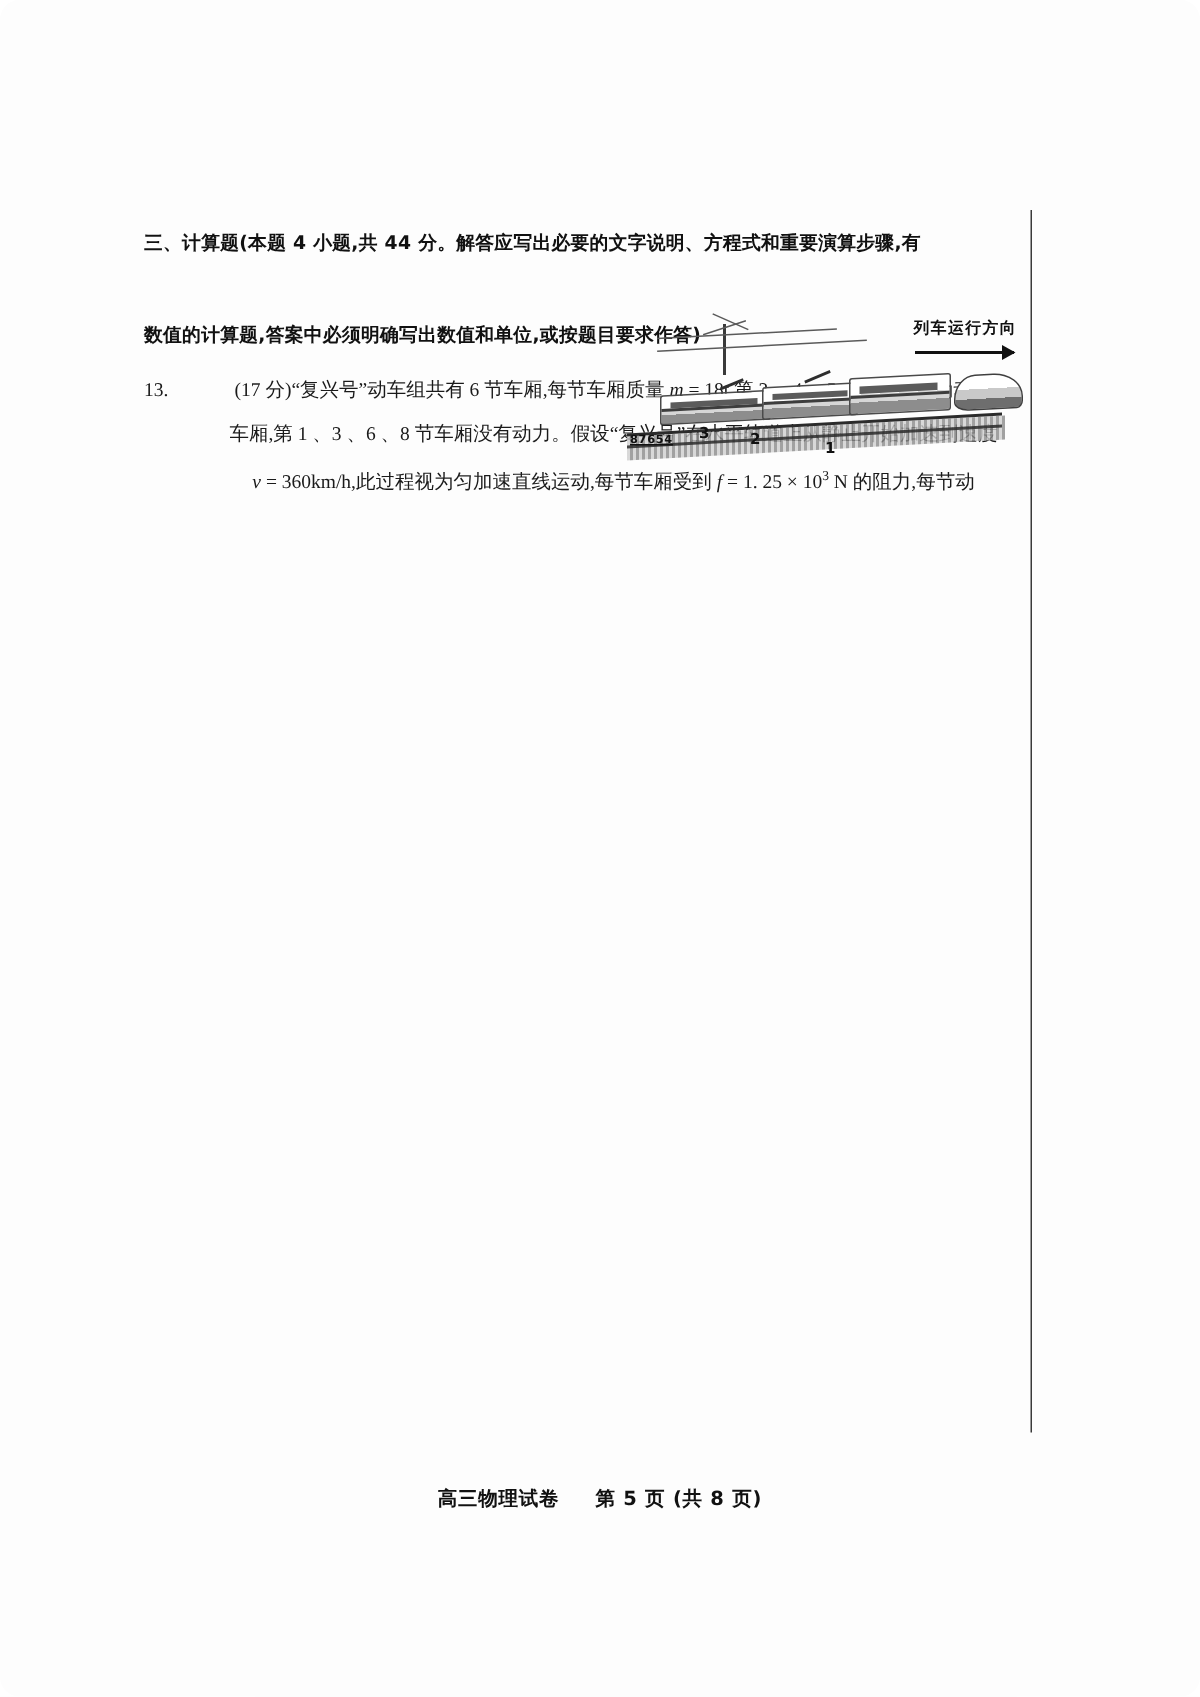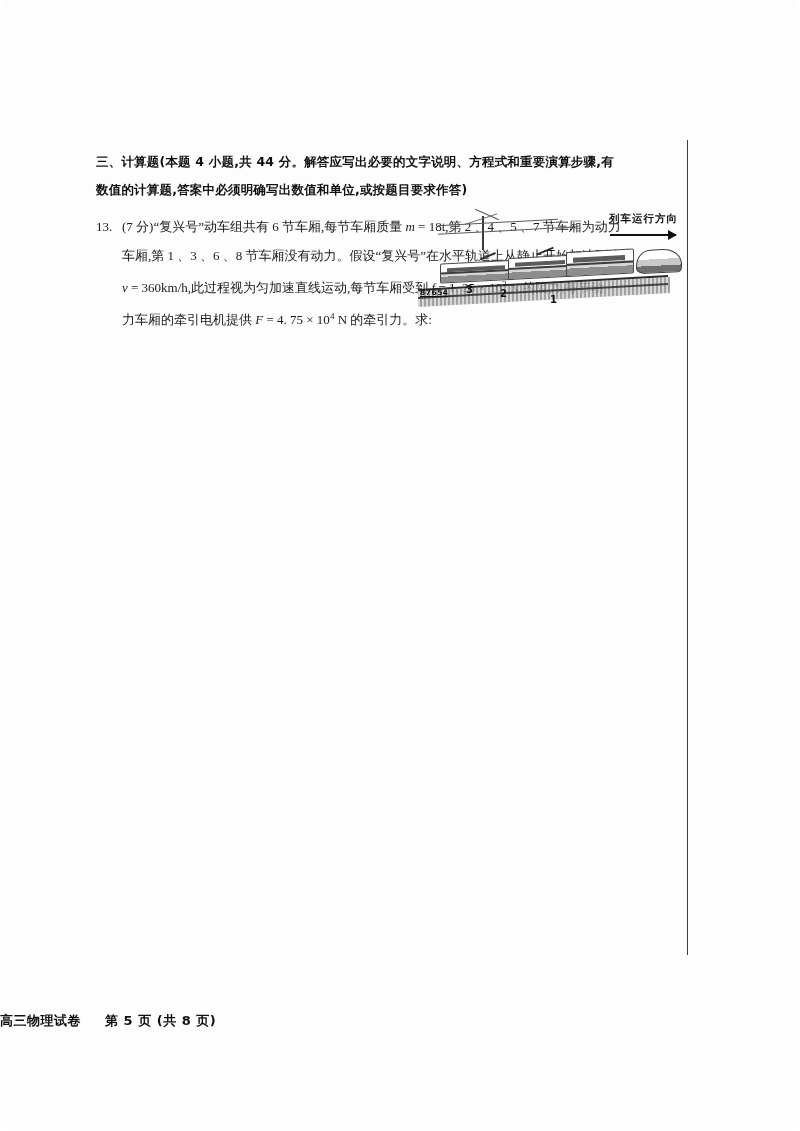--- a/index.html
+++ b/index.html
@@ -41,25 +41,27 @@
   .section-heading {
     font-family: "DejaVu Sans", "Liberation Sans", sans-serif;
     font-weight: bold;
     font-size: 12.5px;
     line-height: 28px;
     letter-spacing: 0.2px;
     color: #111;
   }
   .section-heading .line2 {
     display: block;
+    margin-top: 33px;
   }
   .q-block {
     margin-top: 8px;
     font-size: 13px;
     line-height: 29px;
+    text-align: center;
   }
   .q-body {
     position: relative;
     padding-left: 26px;
   }
   .q-num {
     position: absolute;
     left: 0;
     top: 0;
     font-size: 13px;
@@ -195,23 +197,23 @@
     font-weight: bold;
     font-size: 7.5px;
     color: #111;
     letter-spacing: 0.5px;
     text-decoration: underline;
   }
   
   .footer {
     position: absolute;
     left: 0;
-    top: 1012px;
+    top: 990px;
     width: 800px;
-    text-align: left;
+    text-align: center;
     font-family: "DejaVu Sans", "Liberation Sans", sans-serif;
     font-size: 13px;
     font-weight: bold;
     color: #111;
     letter-spacing: 0.5px;
   }
   .footer .sep { display: inline-block; width: 14px; }
 </style>
 </head>
 <body>
@@ -225,32 +227,29 @@
     <div class="section-heading">
       <span>三、计算题(本题 4 小题,共 44 分。解答应写出必要的文字说明、方程式和重要演算步骤,有</span>
       <span class="line2">数值的计算题,答案中必须明确写出数值和单位,或按题目要求作答)</span>
     </div>
 
     <div class="q-block">
       <div class="q-body">
         <span class="q-num">13.</span>
 
         <span class="q-line">
-          <span>(7 分)</span><span>“复兴号”动车组共有 6 节车厢,每节车厢质量 </span><i class="mv">m</i><span> = 18t,第 2 、4 、5 、7 节车厢为动力</span>
+          <span>(17 分)</span><span>“复兴号”动车组共有 6 节车厢,每节车厢质量 </span><i class="mv">m</i><span> = 18t,第 2 、4 、5 、7 节车厢为动力</span>
         </span>
 
         <span class="q-line">车厢,第 1 、3 、6 、8 节车厢没有动力。假设“复兴号”在水平轨道上从静止开始加速到速度</span>
 
         <span class="q-line">
           <i class="mv">v</i><span> = 360km/h,此过程视为匀加速直线运动,每节车厢受到 </span><i class="mv">f</i><span> = 1. 25 × 10</span><sup>3</sup><span> N 的阻力,每节动</span>
         </span>
 
-        <span class="q-line">
-          <span>力车厢的牵引电机提供 </span><i class="mv">F</i><span> = 4. 75 × 10</span><sup>4</sup><span> N 的牵引力。求:</span>
-        </span>
 
       </div>
     </div>
 
   </div>
 
   <div class="figure">
 
     <div class="fig-label">列车运行方向</div>
     <div class="arrow"></div>

